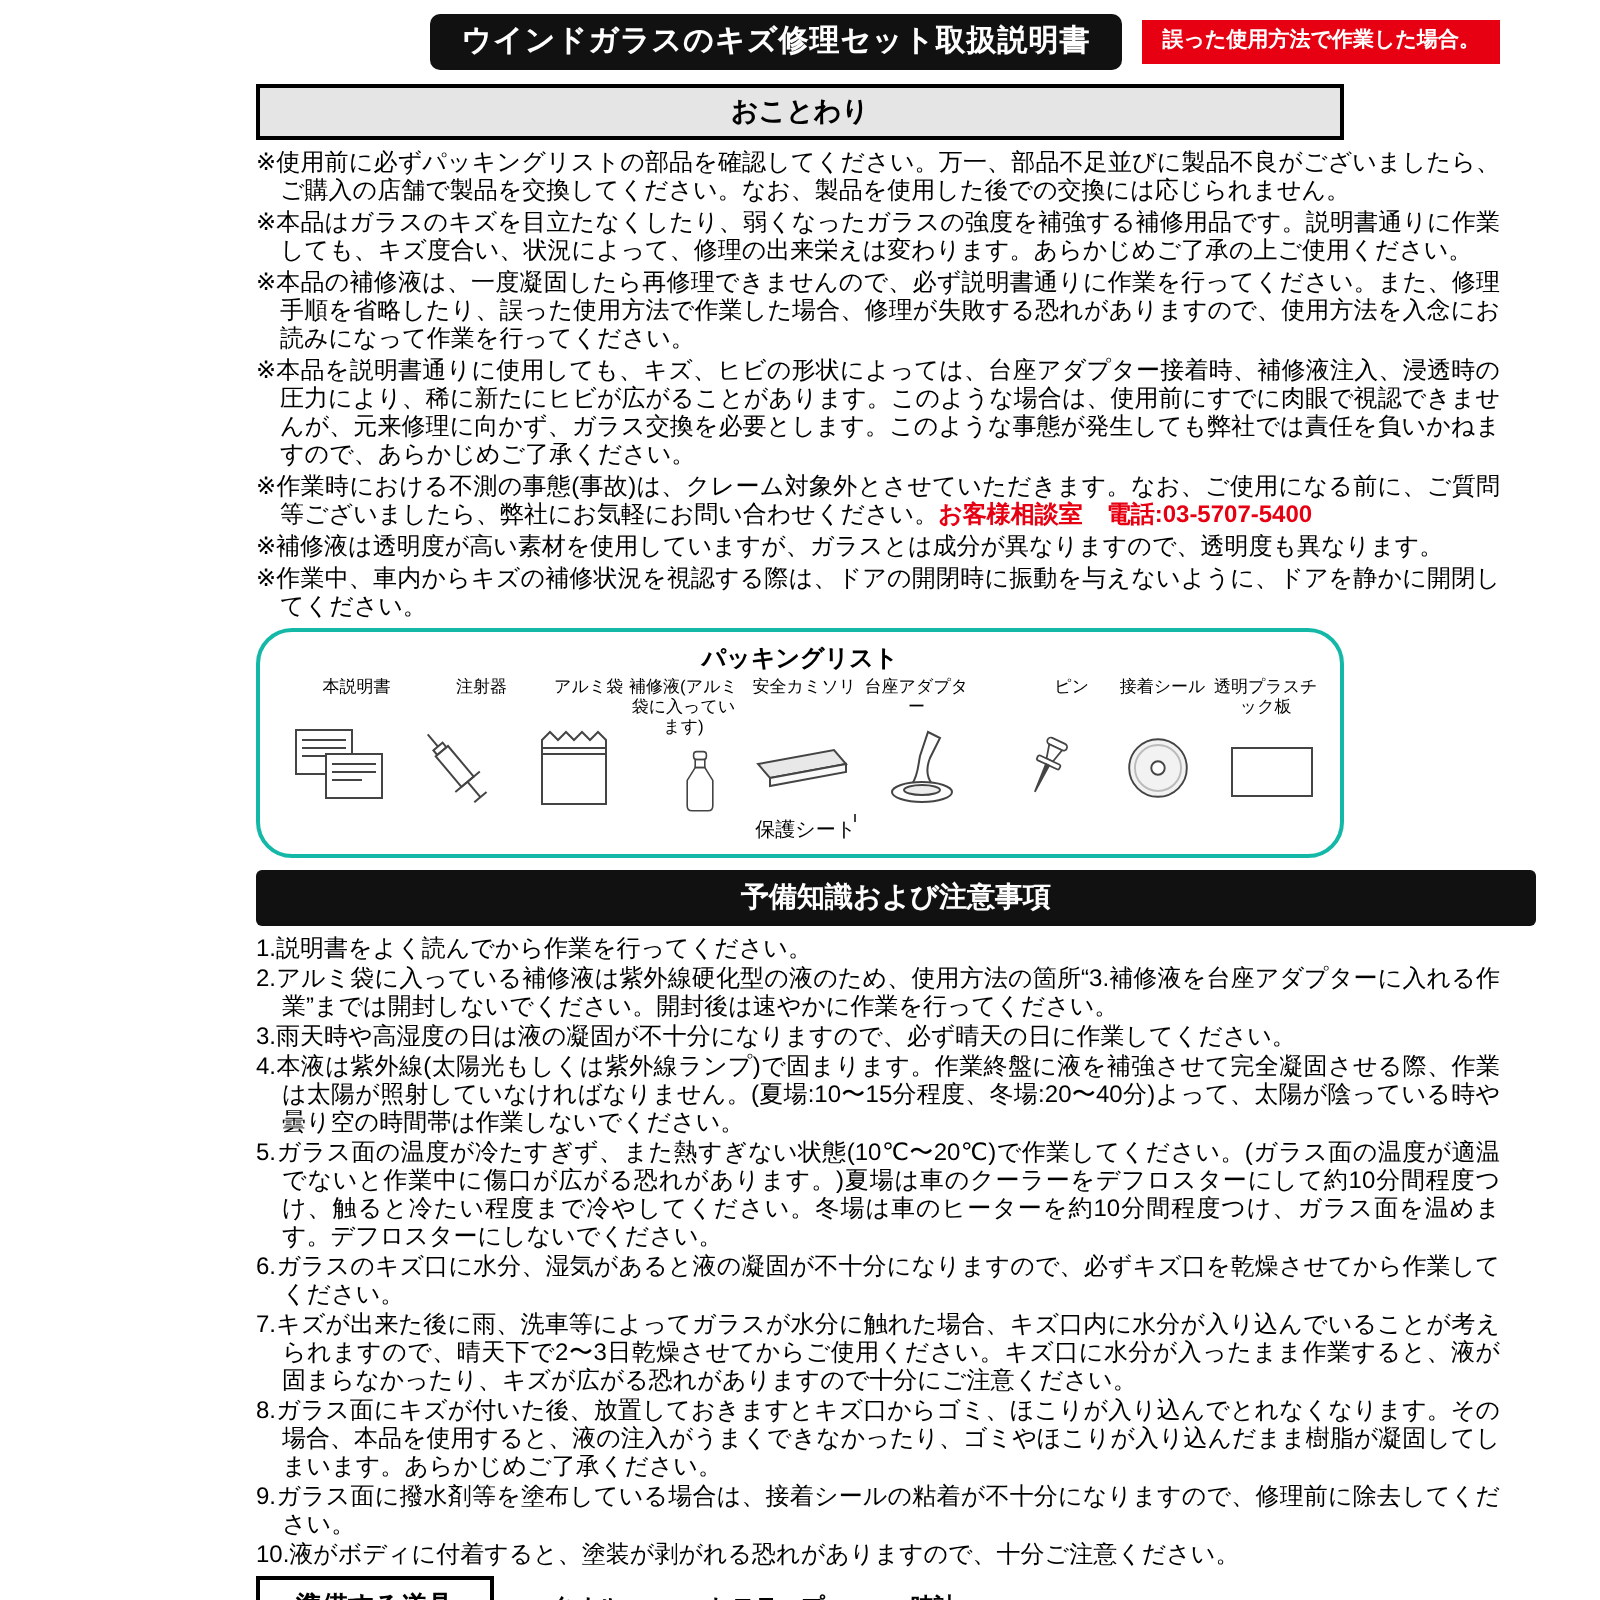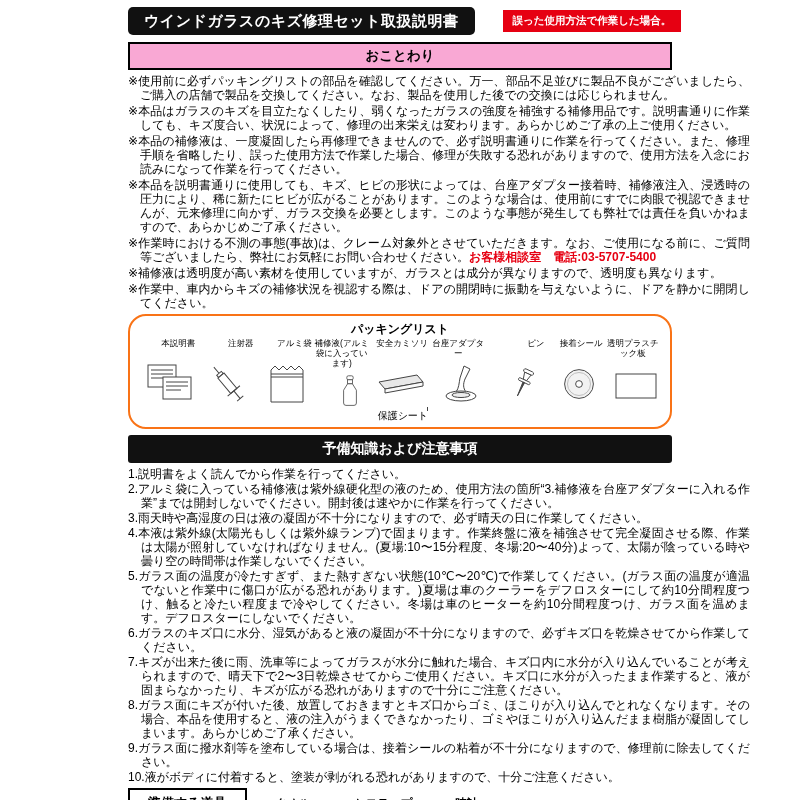--- a/index.html
+++ b/index.html
@@ -1,39 +1,39 @@
 <!DOCTYPE html>
 <html><head>
 <meta charset="utf-8">
 <style>
   * { margin:0; padding:0; box-sizing:border-box; }
   html,body { width:800px; height:800px; background:#fff; font-family:"Liberation Sans","DejaVu Sans",sans-serif; color:#000; }
   .page { position:relative; width:800px; height:800px; background:#fff; overflow:hidden; }
   .content { position:absolute; left:128px; top:7px; width:622px; }
 
-  .header { display:flex; align-items:center; gap:28px; }
+  .header { display:flex; align-items:center; gap:10px;justify-content:flex-end; }
   .title-bar { background:#111; color:#fff; font-weight:bold; font-size:15px; line-height:1; padding:6px 16px 7px; border-radius:5px; letter-spacing:.5px; white-space:nowrap; }
   .badge { background:#e60012; color:#fff; font-weight:bold; font-size:10.5px; line-height:1; padding:5px 10px 6px; white-space:nowrap; }
 
-  .section-box { border:2px solid #000; width:544px; text-align:center; font-weight:bold; font-size:13.5px; padding:3px 0; margin:7px 0 4px; background:#f9a8d4; }
+  .section-box { border:2px solid #000; width:544px; text-align:center; font-weight:bold; font-size:13.5px; padding:3px 0; margin:7px 0 4px; background:#e5e5e5; }
 
   .para p { font-size:12px; line-height:14px; margin-bottom:2px; padding-left:12px; text-indent:-12px; text-align:justify; }
   .para.caution p { padding-left:13px; text-indent:-13px; margin-bottom:1px; }
   .red { color:#e60012; font-weight:bold; }
 
-  .packing-box { border:2px solid #f97316; border-radius:18px; width:544px; padding:5px 8px 6px; margin-top:4px; background:#fff; }
+  .packing-box { border:2px solid #14b8a6; border-radius:18px; width:544px; padding:5px 8px 6px; margin-top:4px; background:#fff; }
   .packing-title { text-align:center; font-weight:bold; font-size:12px; margin-bottom:1px; }
   .packing-items { display:flex; justify-content:space-between; align-items:flex-start; }
   .pack-item { display:flex; flex-direction:column; align-items:flex-end; flex:1; padding:0 1px; }
   .pack-label { font-size:8.5px; text-align:center; line-height:1.15; min-height:22px; display:flex; align-items:flex-start; justify-content:center; }
   .pack-icon { height:46px; display:flex; align-items:center; justify-content:center; }
   .pointer { width:1px; height:4px; background:#444; }
   .pack-sub { font-size:10px; text-align:center; line-height:1; }
 
-  .black-bar { background:#111; color:#fff; text-align:center; font-weight:bold; font-size:14px; width:544px; padding:5px 0; margin:6px 0 4px; border-radius:3px; }
+  .black-bar { background:#111; color:#fff; text-align:center; font-weight:bold; font-size:14px; width:640px; padding:5px 0; margin:6px 0 4px; border-radius:3px; }
 
   .tools-row { display:flex; align-items:center; gap:22px; margin-top:4px; }
   .tools-box { border:2px solid #000; font-weight:bold; font-size:13px; padding:4px 18px; white-space:nowrap; }
   .tools-items { display:flex; gap:36px; font-size:11.5px; font-weight:bold; }
 
   svg { display:block; }
   .ic { stroke:#444; stroke-width:1; fill:#fff; }
 </style>
 </head>
 <body>

